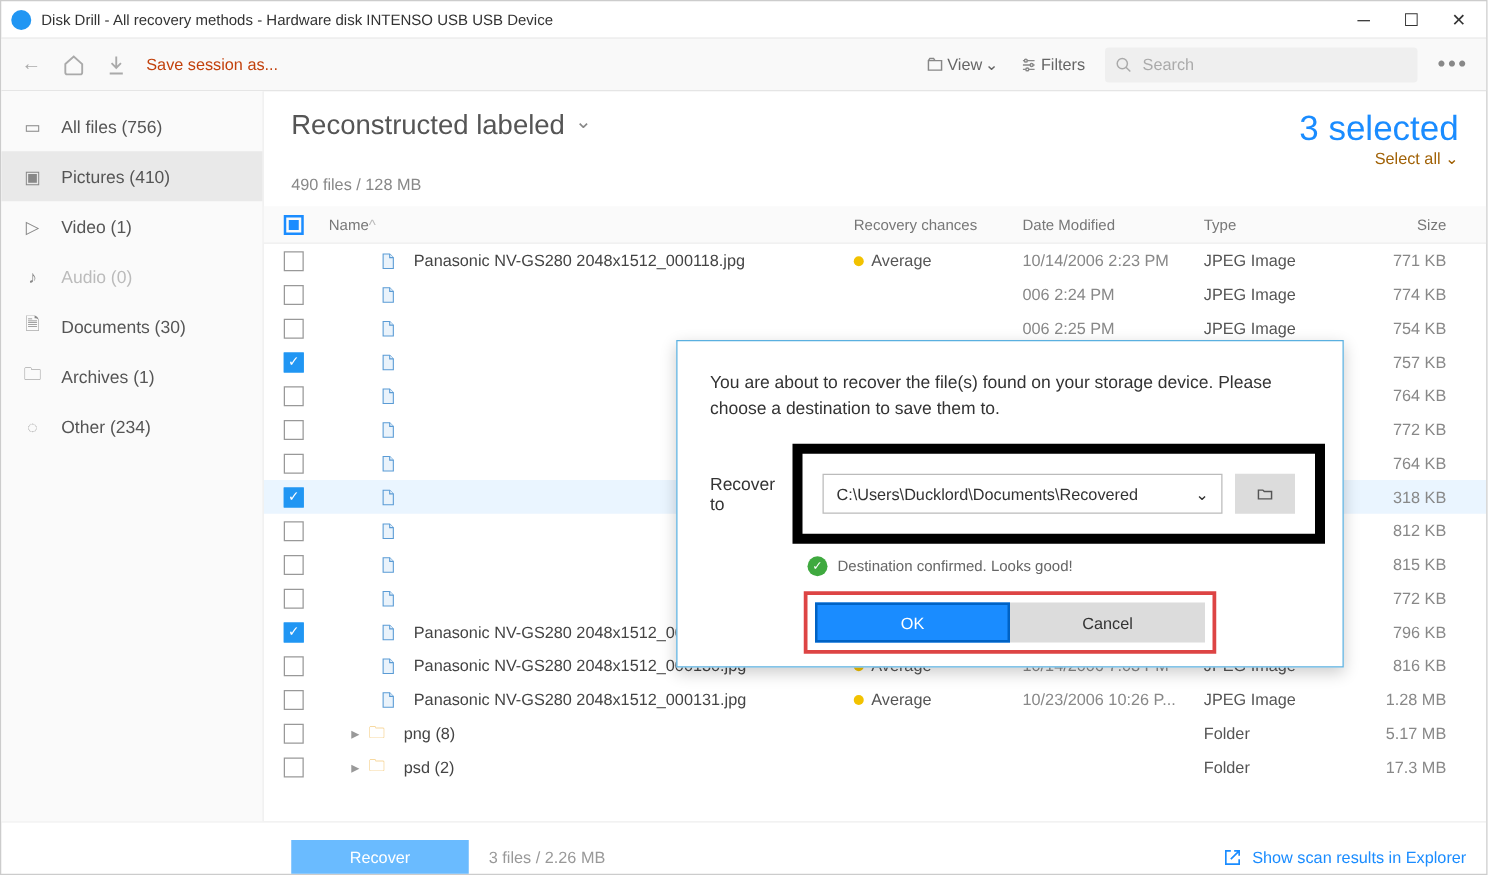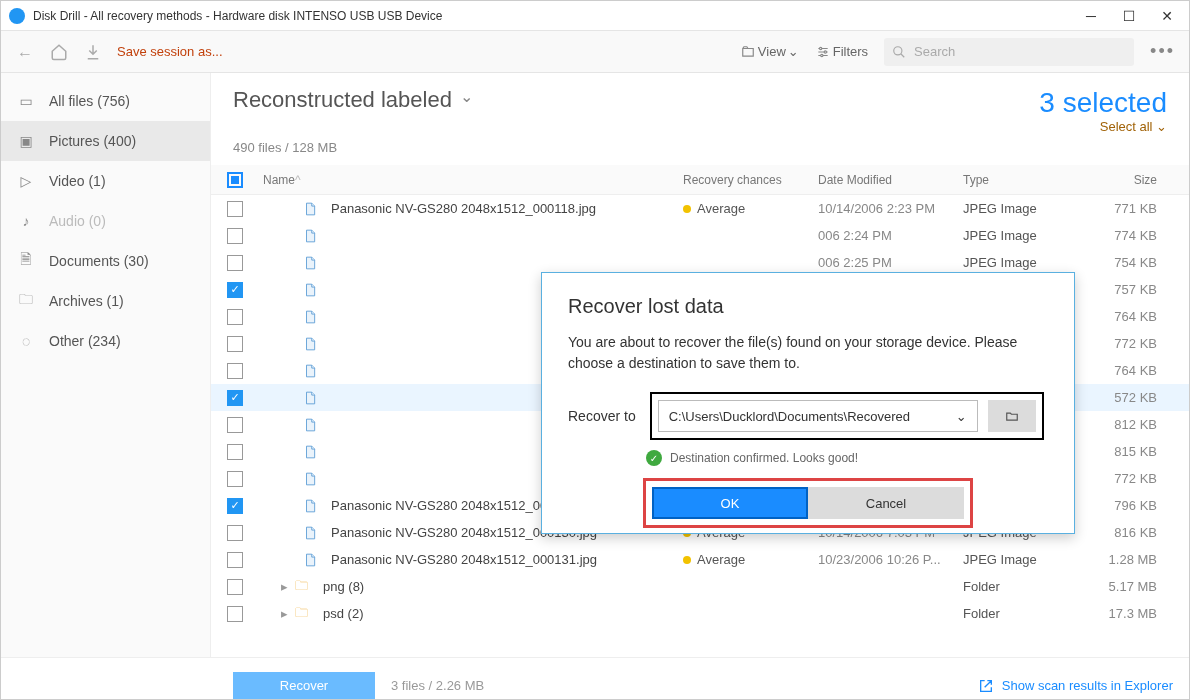--- a/index.html
+++ b/index.html
@@ -59,21 +59,21 @@
   .rec-dot { width:8px;height:8px;border-radius:50%;background:#f2c200;display:inline-block;margin-right:6px;}
   .row .c-date { color:#888;}
   .row .c-size { color:#888;}
 
   
   .dialog { position:absolute; left:330px; top:199px; width:534px; height:262px; background:#fff; border:1px solid #5ab0e0; box-shadow:0 4px 12px rgba(0,0,0,0.2); padding: 22px 26px; z-index:10;}
   .dlg-title { font-size:20px; color:#333; margin-bottom:14px;}
   .dlg-text { font-size:14px; color:#333; line-height:1.5; margin-bottom:18px;}
   .dest-row { display:flex;align-items:center;gap:14px;}
   .dest-label { font-size:14px;color:#333;}
-  .field-box { border:2px solid #000000; padding:6px; display:flex; gap:10px;}
+  .field-box { border:8px solid #000000; padding:16px; display:flex; gap:10px;}
   .dest-select { flex:1; height:32px; border:1px solid #bbb; display:flex;align-items:center;justify-content:space-between;padding:0 10px;font-size:13px;color:#333; width:320px;}
   .browse { width:48px;height:32px;background:#dcdcdc;display:flex;align-items:center;justify-content:center;}
   .confirm-row { display:flex;align-items:center;gap:8px;margin-top:10px;font-size:12px;color:#666;margin-left:78px;}
   .check-ico { width:16px;height:16px;border-radius:50%;background:#3fa93f;color:#fff;display:flex;align-items:center;justify-content:center;font-size:10px;}
   .btn-row { border:3px solid #d44; display:flex; margin-top:12px; margin-left:auto;margin-right:auto; width:fit-content; padding:6px;gap:0;}
   .ok-btn { width:156px;height:32px;background:#1a8cff;color:#fff;display:flex;align-items:center;justify-content:center;font-size:13px;border:2px solid #0062c4;}
   .cancel-btn { width:156px;height:32px;background:#dcdcdc;color:#333;display:flex;align-items:center;justify-content:center;font-size:13px;}
 
   
   .footer { height:56px; border-top:1px solid #eee; display:flex;align-items:center;padding:0 16px 0 232px;}
@@ -140,21 +140,21 @@
 </div>
 
 <div class="main">
   <div class="sidebar">
     <div class="side-item">
         <div class="side-ico">▭</div>
         <span>All files (756)</span>
       </div>
     <div class="side-item active">
         <div class="side-ico">▣</div>
-        <span>Pictures (400)</span>
+        <span>Pictures (410)</span>
       </div>
     <div class="side-item">
         <div class="side-ico">▷</div>
         <span>Video (1)</span>
       </div>
     <div class="side-item" style="color:#bbb">
         <div class="side-ico">♪</div>
         <span>Audio (0)</span>
       </div>
     <div class="side-item">
@@ -323,21 +323,21 @@
               <svg width="14" height="16" viewBox="0 0 24 24" fill="#eaf3fb" stroke="#5a9bd5" stroke-width="1.5">
                 <path d="M6 2h9l5 5v15H6z"></path>
                 <path d="M15 2v5h5"></path>
               </svg>
             </span>
             <span></span>
           </div>
           <div class="c-rec"></div>
           <div class="c-date">006 2:43 PM</div>
           <div class="c-type">JPEG Image</div>
-          <div class="c-size">572 KB</div>
+          <div class="c-size">318 KB</div>
         </div>
         <div class="row">
           <div class="cb"></div>
           <div class="c-name-cell">
             <span style="width: 42px; display: inline-block;"></span>
             <span class="file-ico">
               <svg width="14" height="16" viewBox="0 0 24 24" fill="#eaf3fb" stroke="#5a9bd5" stroke-width="1.5">
                 <path d="M6 2h9l5 5v15H6z"></path>
                 <path d="M15 2v5h5"></path>
               </svg>
@@ -454,21 +454,20 @@
             <span>psd (2)</span>
           </div>
           <div class="c-rec"></div>
           <div class="c-date"></div>
           <div class="c-type">Folder</div>
           <div class="c-size">17.3 MB</div>
         </div>
       </div>
 
     <div class="dialog">
-      <div class="dlg-title">Recover lost data</div>
       <div class="dlg-text">You are about to recover the file(s) found on your storage device. Please choose a destination to save them to.</div>
       <div class="dest-row">
         <span class="dest-label">Recover to</span>
         <div class="field-box">
           <div class="dest-select">
             <span>C:\Users\Ducklord\Documents\Recovered</span>
             <span>⌄</span>
           </div>
           <div class="browse">
             <svg width="18" height="14" viewBox="0 0 24 24" fill="none" stroke="#555" stroke-width="2">

